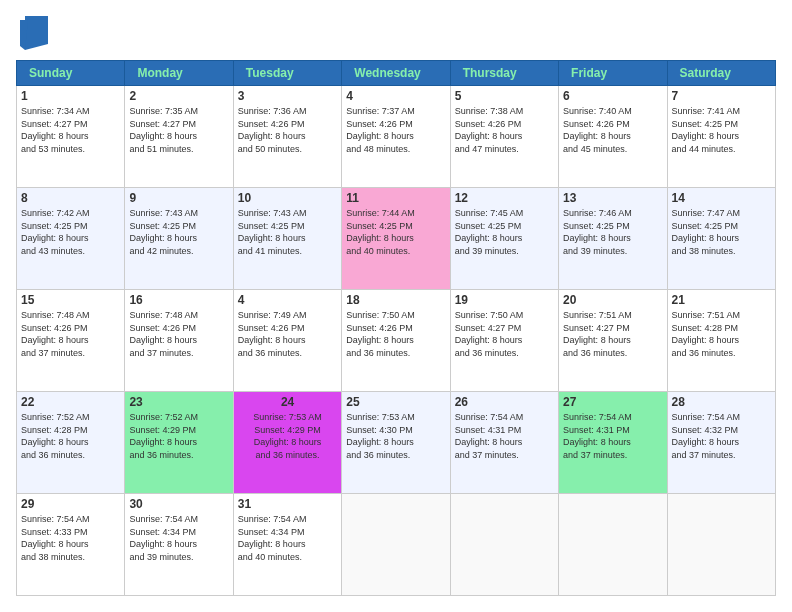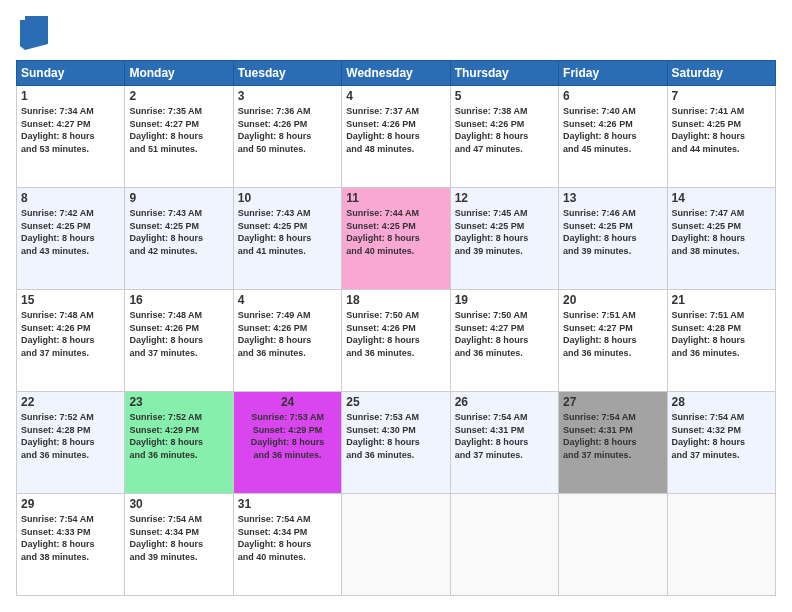--- a/index.html
+++ b/index.html
@@ -46,24 +46,24 @@
     }
     .calendar {
       flex: 1;
       border: 1px solid #ccc;
       border-collapse: collapse;
       width: 100%;
       table-layout: fixed;
     }
     .calendar th {
       background: #2a6db5;
-      color: #ffffff;
+      color: #86efac;
       font-size: 12px;
       font-weight: bold;
-      padding: 5px 4px;
+      padding: 5px 12px;
       border: 1px solid #1a5a9a;
       text-align: left;
     }
     .calendar td {
       border: 1px solid #ccc;
       vertical-align: top;
       padding: 3px 4px;
       font-size: 9.5px;
       color: #333;
       background: #fff;
@@ -78,21 +78,20 @@
     .day-num {
       font-size: 12px;
       font-weight: bold;
       display: block;
       margin-bottom: 2px;
     }
     .day-info {
       font-size: 9px;
       line-height: 1.4;
       color: #333;
-      font-weight: bold;
     }
   </style>
 </head>
 <body>
 
 <div class="page">
   <div class="header">
     <div class="logo">
       <div class="logo-text">
         <span style="font-size:18px;font-weight:bold;color:#333;"></span>
@@ -330,21 +329,21 @@
         </div>
       </td>
           <td style="background: rgb(240, 244, 255);">
         <span class="day-num">26</span>
         <div class="day-info">
           Sunrise: 7:54 AM<br>
           Sunset: 4:31 PM<br>
           Daylight: 8 hours<br>and 37 minutes.
         </div>
       </td>
-          <td style="background: #a3a3a3;">
+          <td style="background: #86efac;">
         <span class="day-num">27</span>
         <div class="day-info">
           Sunrise: 7:54 AM<br>
           Sunset: 4:31 PM<br>
           Daylight: 8 hours<br>and 37 minutes.
         </div>
       </td>
           <td style="background: rgb(240, 244, 255);">
         <span class="day-num">28</span>
         <div class="day-info">

